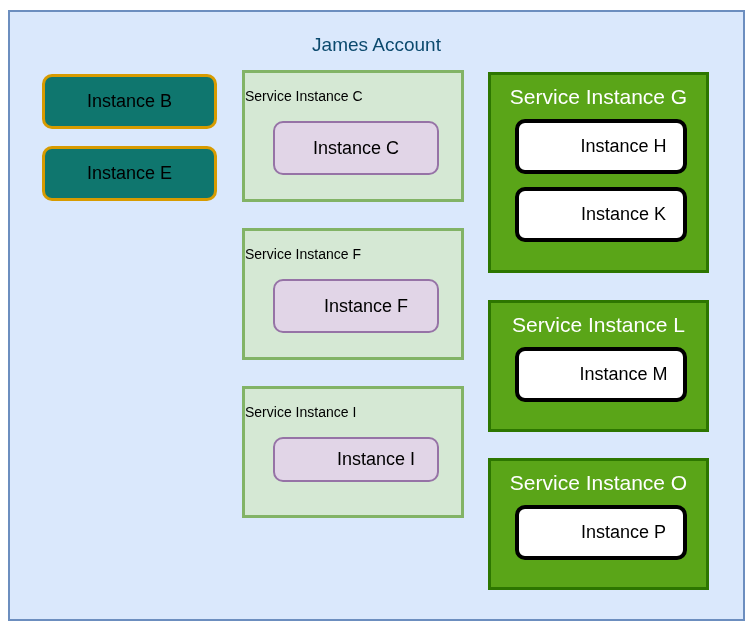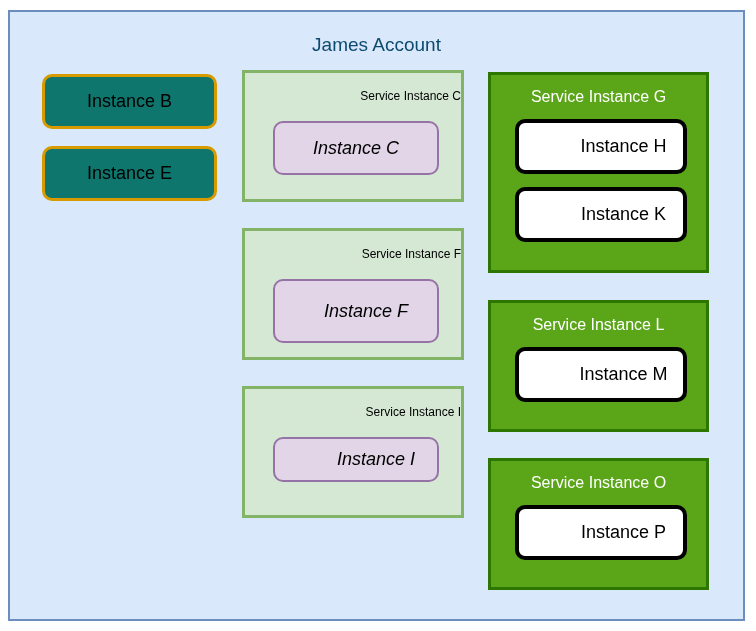--- a/index.html
+++ b/index.html
@@ -64,55 +64,54 @@
     position: absolute;
     box-sizing: border-box;
     background: #d5e8d4;
     border: 3px solid #82b366;
   }
   .service-light > .svc-label {
     position: absolute;
     left: 0;
     top: 12px;
     width: 100%;
-    text-align: right;
-    font-size: 12px;
+    text-align: left;
+    font-size: 14px;
     color: #000000;
     line-height: 22px;
   }
 
   
   .instance-purple {
     position: absolute;
     box-sizing: border-box;
     background: #e1d5e7;
     border: 2px solid #9673a6;
     border-radius: 10px;
     display: flex;
     align-items: center;
     justify-content: center;
     font-size: 18px;
     color: #000000;
-    font-style: italic;
   }
 
   
   .service-dark {
     position: absolute;
     box-sizing: border-box;
     background: #5aa518;
     border: 3px solid #2d7600;
   }
   .service-dark > .svc-label {
     position: absolute;
     left: 0;
     top: 11px;
     width: 100%;
     text-align: center;
-    font-size: 16px;
+    font-size: 21px;
     color: #ffffff;
     line-height: 22px;
   }
 
   
   .instance-white {
     position: absolute;
     box-sizing: border-box;
     background: #ffffff;
     border: 4px solid #000000;
@@ -144,21 +143,21 @@
 
     <div class="service-light" style="left:232px; top:58px; width:222px; height:132px;">
       <div class="svc-label">Service Instance C</div>
       <div class="instance-purple" style="left:28px; top:48px; width:166px; height:54px;">
         <span>Instance C</span>
       </div>
     </div>
 
     <div class="service-light" style="left:232px; top:216px; width:222px; height:132px;">
       <div class="svc-label">Service Instance F</div>
-      <div class="instance-purple" style="left:28px; top:48px; width:166px; height:64px;padding-left:20px;">
+      <div class="instance-purple" style="left:28px; top:48px; width:166px; height:54px;padding-left:20px;">
         <span>Instance F</span>
       </div>
     </div>
 
     <div class="service-light" style="left:232px; top:374px; width:222px; height:132px;">
       <div class="svc-label">Service Instance I</div>
       <div class="instance-purple" style="left:28px; top:48px; width:166px; height:45px;padding-left:40px;">
         <span>Instance I</span>
       </div>
     </div>

